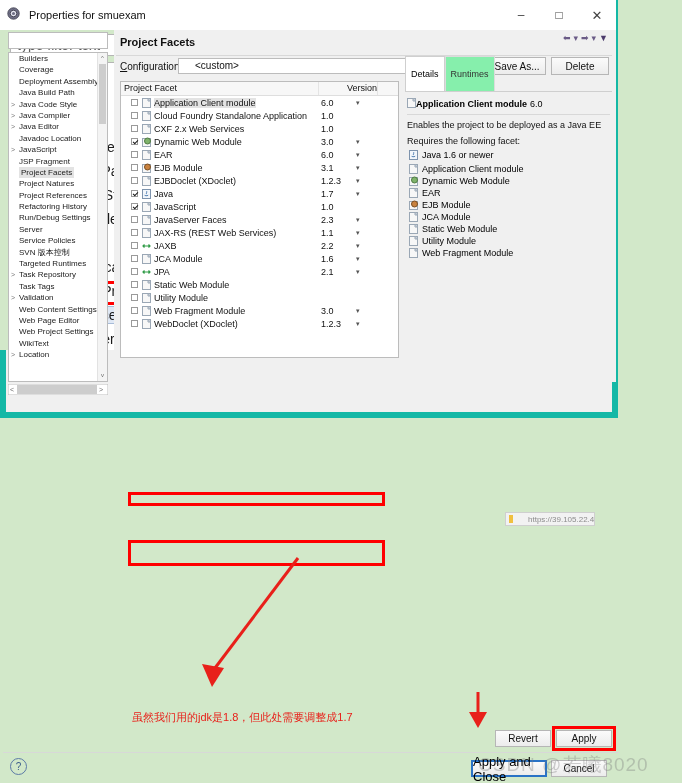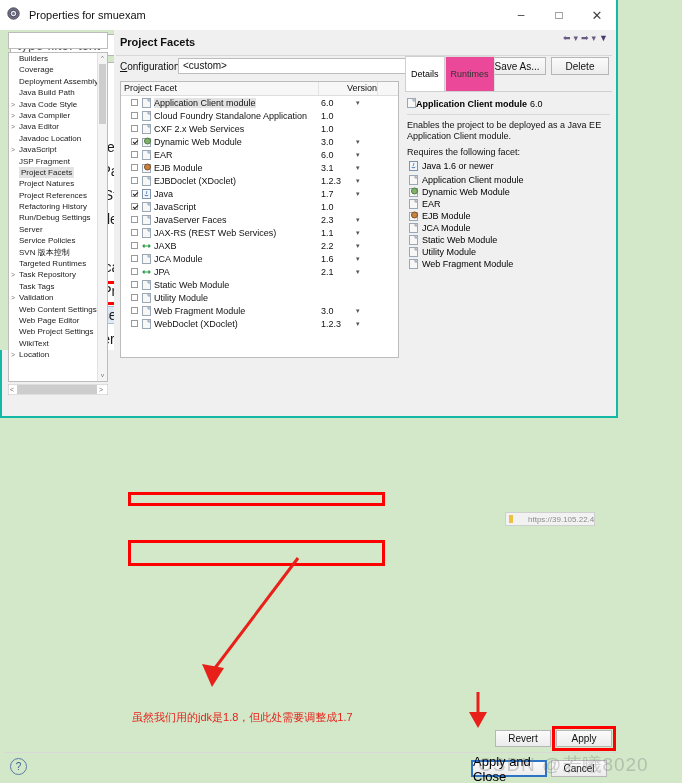--- a/index.html
+++ b/index.html
@@ -50,21 +50,21 @@
   #tr-title{padding:10px 0 8px 12px;font-size:15px;font-weight:bold;color:#1a1a1a;}
   #tr-sep{height:1px;background:#cfcfcf;margin:0;}
   #tr-text{padding:12px 10px 0 12px;font-size:14px;line-height:19px;color:#1a1a1a;white-space:nowrap;}
   #tr-link{margin:10px 0 0 12px;font-size:14px;color:#2255cc;text-decoration:underline;display:inline-block;}
 
   .redbox{border:3px solid #f00;box-sizing:border-box;pointer-events:none;}
 
   
   #bot-window{
     left:2px;top:360px;width:618px;height:418px;
-    background:#f0f0f0;border:2px solid #14b8a6;box-sizing:border-box;
+    background:#f0f0f0;border:6px solid #14b8a6;box-sizing:border-box;
     overflow:hidden;
   }
   #bot-titlebar{
     position:absolute;left:0;top:0;width:616px;height:30px;background:#fff;
     display:flex;align-items:center;
   }
   #bot-titlebar .bicon{width:16px;height:16px;margin-left:7px;}
   #bot-titlebar .btitle{margin-left:6px;font-size:11px;color:#111;}
   .winbtns{position:absolute;right:0;top:0;display:flex;}
   .winbtn{width:38px;height:30px;display:flex;align-items:center;justify-content:center;color:#444;font-size:12px;}
@@ -94,21 +94,21 @@
   }
   #nav-arrows{position:absolute;right:8px;top:3px;display:flex;align-items:center;gap:3px;color:#6a5b86;font-size:9px;}
   #pf-title{position:absolute;left:6px;top:6px;font-size:11px;font-weight:bold;color:#111;}
   #pf-rule{position:absolute;left:2px;top:25px;width:496px;height:1px;background:#d8d8d8;}
 
   #cfg-label{position:absolute;left:6px;top:31px;font-size:10px;color:#111;}
   #cfg-label u{text-decoration:underline;}
   #cfg-combo{
     position:absolute;left:64px;top:28px;width:305px;height:16px;
     background:#fff;border:1px solid #bcbcbc;box-sizing:border-box;
-    font-size:10px;color:#111;padding-left:4px;line-height:14px;
+    font-size:10px;color:#111;padding-left:16px;line-height:14px;
   }
   #cfg-combo .cbar{position:absolute;right:2px;top:4px;color:#888;font-size:7px;}
   .btn{
     background:linear-gradient(to bottom,#fbfbfb,#ececec);
     border:1px solid #b6b6b6;box-sizing:border-box;
     font-size:10px;color:#111;display:flex;align-items:center;justify-content:center;
   }
   #btn-saveas{position:absolute;left:374px;top:27px;width:58px;height:18px;}
   #btn-delete{position:absolute;left:437px;top:27px;width:58px;height:18px;}
 
@@ -135,21 +135,21 @@
   .frow .fname{flex:none;}
   .frow.hl .fname{background:#e3e3e3;}
   .frow .ver{position:absolute;left:200px;font-size:9px;}
   .frow .dd{position:absolute;left:235px;color:#555;font-size:7px;}
   .frowwrap{position:relative;}
 
   
   #details-panel{position:absolute;left:291px;top:48px;width:207px;height:280px;}
   .tabs{display:flex;font-size:9px;height:13px;align-items:flex-end;}
   .tab{padding:12px 5px;border:1px solid #cfcfcf;border-bottom:none;background:#fff;}
-  .tab.inactive{background:#ec4899;border-color:#dcdcdc;color:#333;}
+  .tab.inactive{background:#86efac;border-color:#dcdcdc;color:#333;}
   #details-body{border-top:1px solid #cfcfcf;padding-top:4px;}
   #det-head{display:flex;align-items:center;font-size:9px;font-weight:bold;margin:2px 0 0 2px;}
   #det-head .num{font-weight:normal;margin-left:3px;}
   #det-rule{height:1px;background:#d8d8d8;margin:4px 2px 0 2px;}
   .det-p{font-size:9px;line-height:11px;margin:5px 2px 0 2px;color:#111;}
   .det-item{display:flex;align-items:center;font-size:9px;margin:3px 2px 0 4px;}
   .det-item .ficon{width:9px;height:10px;margin-right:4px;flex:none;}
   .det-list{margin-top:4px;}
   .det-list .det-item{margin:2px 2px 0 4px;}
 
@@ -663,21 +663,20 @@
         <div id="det-head">
           <span class="ficon"><svg width="9" height="10" viewBox="0 0 9 10">
                 <rect x=".5" y=".5" width="8" height="9" fill="#f7f7f7" stroke="#9aa7b5"></rect>
                 <path d="M6 .5 L8.5 3 L6 3 Z" fill="#dde6ef" stroke="#9aa7b5"></path>
               </svg></span>
           <span>Application Client module</span>
           <span class="num">6.0</span>
         </div>
         <div id="det-rule"></div>
         <div class="det-p">Enables the project to be deployed as a Java EE</div>
-        <div class="det-p" style="margin-top:0">Application Client module.</div>
         <div class="det-p">Requires the following facet:</div>
         <div class="det-item">
           <span class="ficon"><svg width="9" height="10" viewBox="0 0 9 10">
                 <rect x=".5" y=".5" width="8" height="9" fill="#f2f6fb" stroke="#7d93ad"></rect>
                 <path d="M4.5 2.2 c1.2 1 -.9 1.6 .1 2.9" stroke="#3a6ea8" fill="none" stroke-width=".9"></path>
                 <path d="M2.6 6.3 c1.8 .9 3.5 .3 3.8 -.4" stroke="#3a6ea8" fill="none" stroke-width=".9"></path>
               </svg></span>
           <span>Java 1.6 or newer</span>
         </div>
         <div class="det-list">

